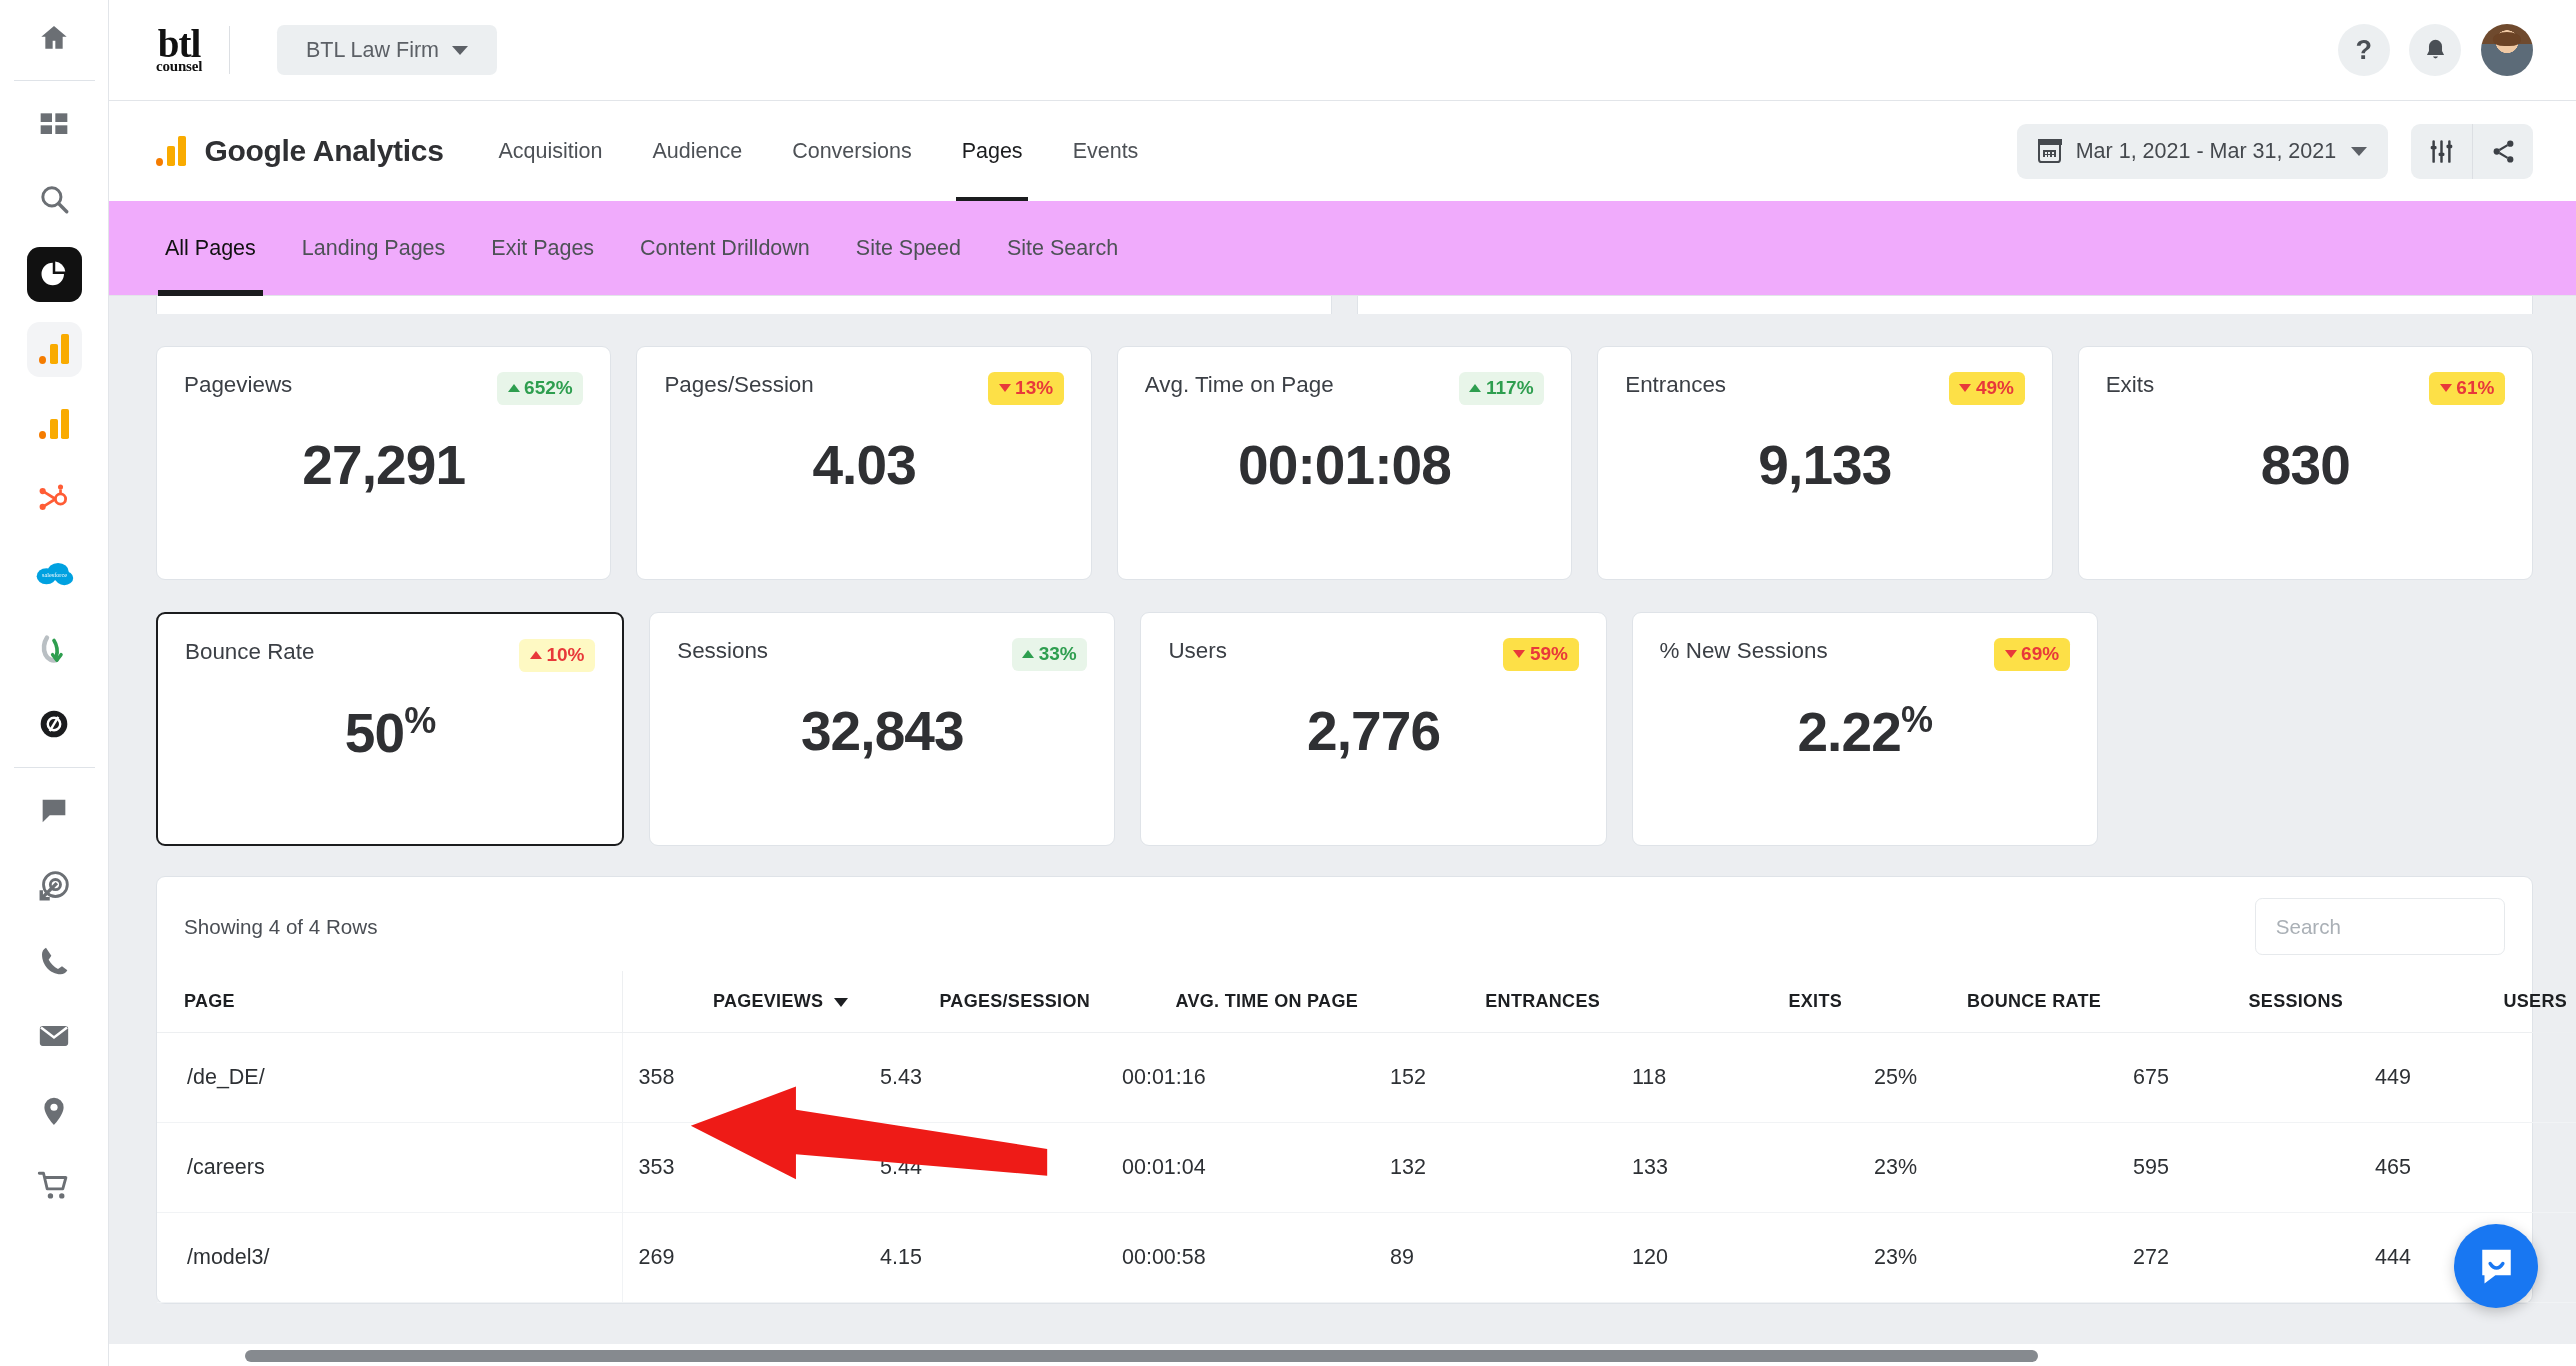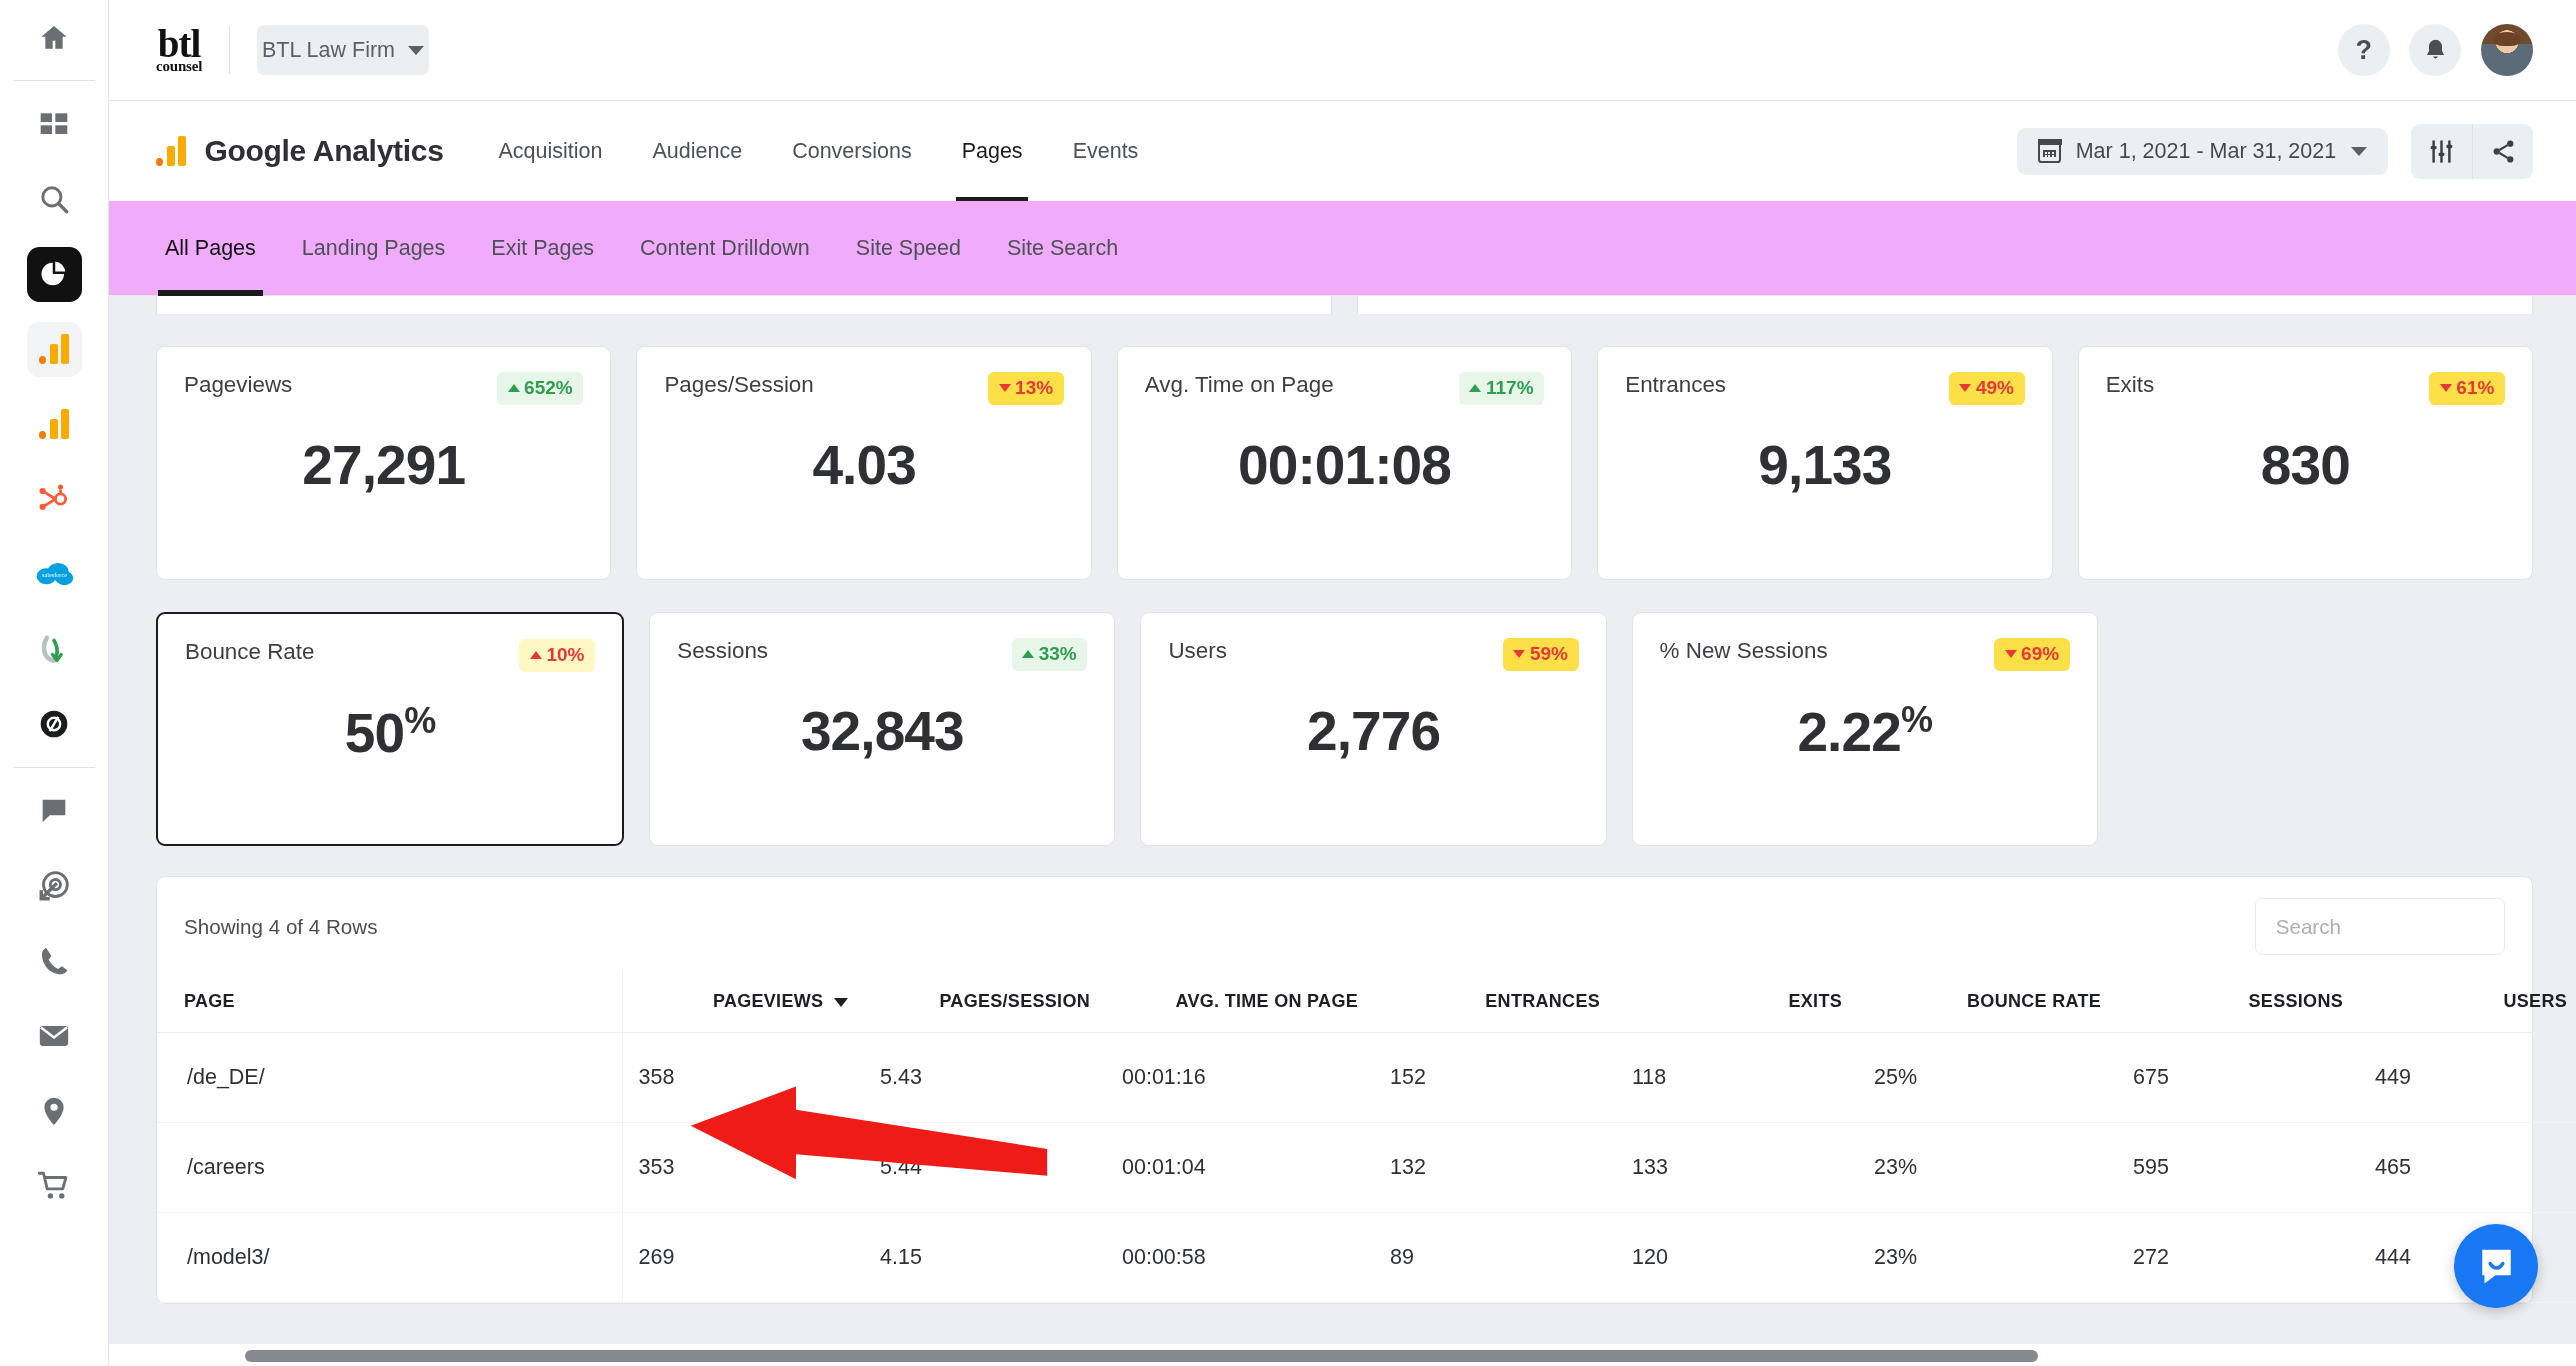--- a/index.html
+++ b/index.html
@@ -50,21 +50,21 @@
     background: #fff;
   }
   .logo { display: flex; flex-direction: column; align-items: center; line-height: 0.82;
           font-family: "Liberation Serif", serif; color: #111; }
   .logo .l1 { font-size: 39px; font-weight: 700; letter-spacing: -0.9px; }
   .logo .l2 { font-size: 15px; font-weight: 700; letter-spacing: -0.2px; }
   .vsep { width: 0.9px; height: 48px; background: #dcdfe3; margin: 0 27px; }
   .acct-chip {
     background: #eceff1; border-radius: 7.2px;
     height: 50px; display: flex; align-items: center; gap: 12.5px;
-    padding: 0 5px; color: #5c6066; font-size: 21.5px; cursor: pointer;
+    padding: 0 29px; color: #5c6066; font-size: 21.5px; cursor: pointer; margin-left: 20px;
   }
   .caret { width: 0; height: 0; border-left: 8px solid transparent; border-right: 8px solid transparent;
            border-top: 9px solid #5c6066; }
   .topbar-right { margin-left: auto; display: flex; align-items: center; gap: 19.7px; }
   .circ-btn { width: 52px; height: 52px; border-radius: 50%; background: #eceff1;
               display: flex; align-items: center; justify-content: center; cursor: pointer;
               color: #4a4f55; font-size: 27px; font-weight: 700; }
   .avatar { width: 52px; height: 52px; border-radius: 50%; overflow: hidden;
             background: radial-gradient(circle at 50% 34%, #f0c9a4 0 26%, transparent 27%),
                         linear-gradient(#6f4a2e 0 38%, #5c6b78 38% 100%);
@@ -83,21 +83,21 @@
   .nav-tabs { display: flex; align-items: center; height: 100px; }
   .nav-tab {
     font-size: 21.5px; color: #4d5156; padding: 0 25px; height: 100px;
     display: flex; align-items: center; cursor: pointer; position: relative;
   }
   .nav-tab.active { color: #1b1c1e; font-weight: 400; }
   .nav-tab.active::after { content:""; position:absolute; left:19.7px; right:19.7px; bottom:0;
                            height: 4.5px; background: #1b1c1e; }
   .ga-header-right { margin-left: auto; display: flex; align-items: center; gap: 23px; }
   .date-chip {
-    background: #eceff1; border-radius: 9px; height: 47px;
+    background: #eceff1; border-radius: 9px; height: 55px;
     display: flex; align-items: center; gap: 14.3px; padding: 0 21.5px;
     font-size: 21.5px; color: #45494e; cursor: pointer;
   }
   .cal-ico { width: 23px; height: 23px; border: 2.7px solid #45494e; border-radius: 3.6px; position: relative; }
   .cal-ico::before { content:""; position:absolute; left:-2.7px; right:-2.7px; top:-2.7px; height: 6.3px; background:#45494e; }
   .cal-ico::after { content:""; position:absolute; left:2.7px; top:8px; width: 12.5px; height: 7.2px;
                     background: repeating-linear-gradient(to right,#45494e 0 1.8px,transparent 1.8px 3.6px),
                                 repeating-linear-gradient(to bottom,#45494e 0 1.8px,transparent 1.8px 3.6px);
                     background-size: 100% 1.8px, 1.8px 100%; }
   .seg-group { display: flex; background: #eceff1; border-radius: 9px; overflow: hidden; height: 55px; }

